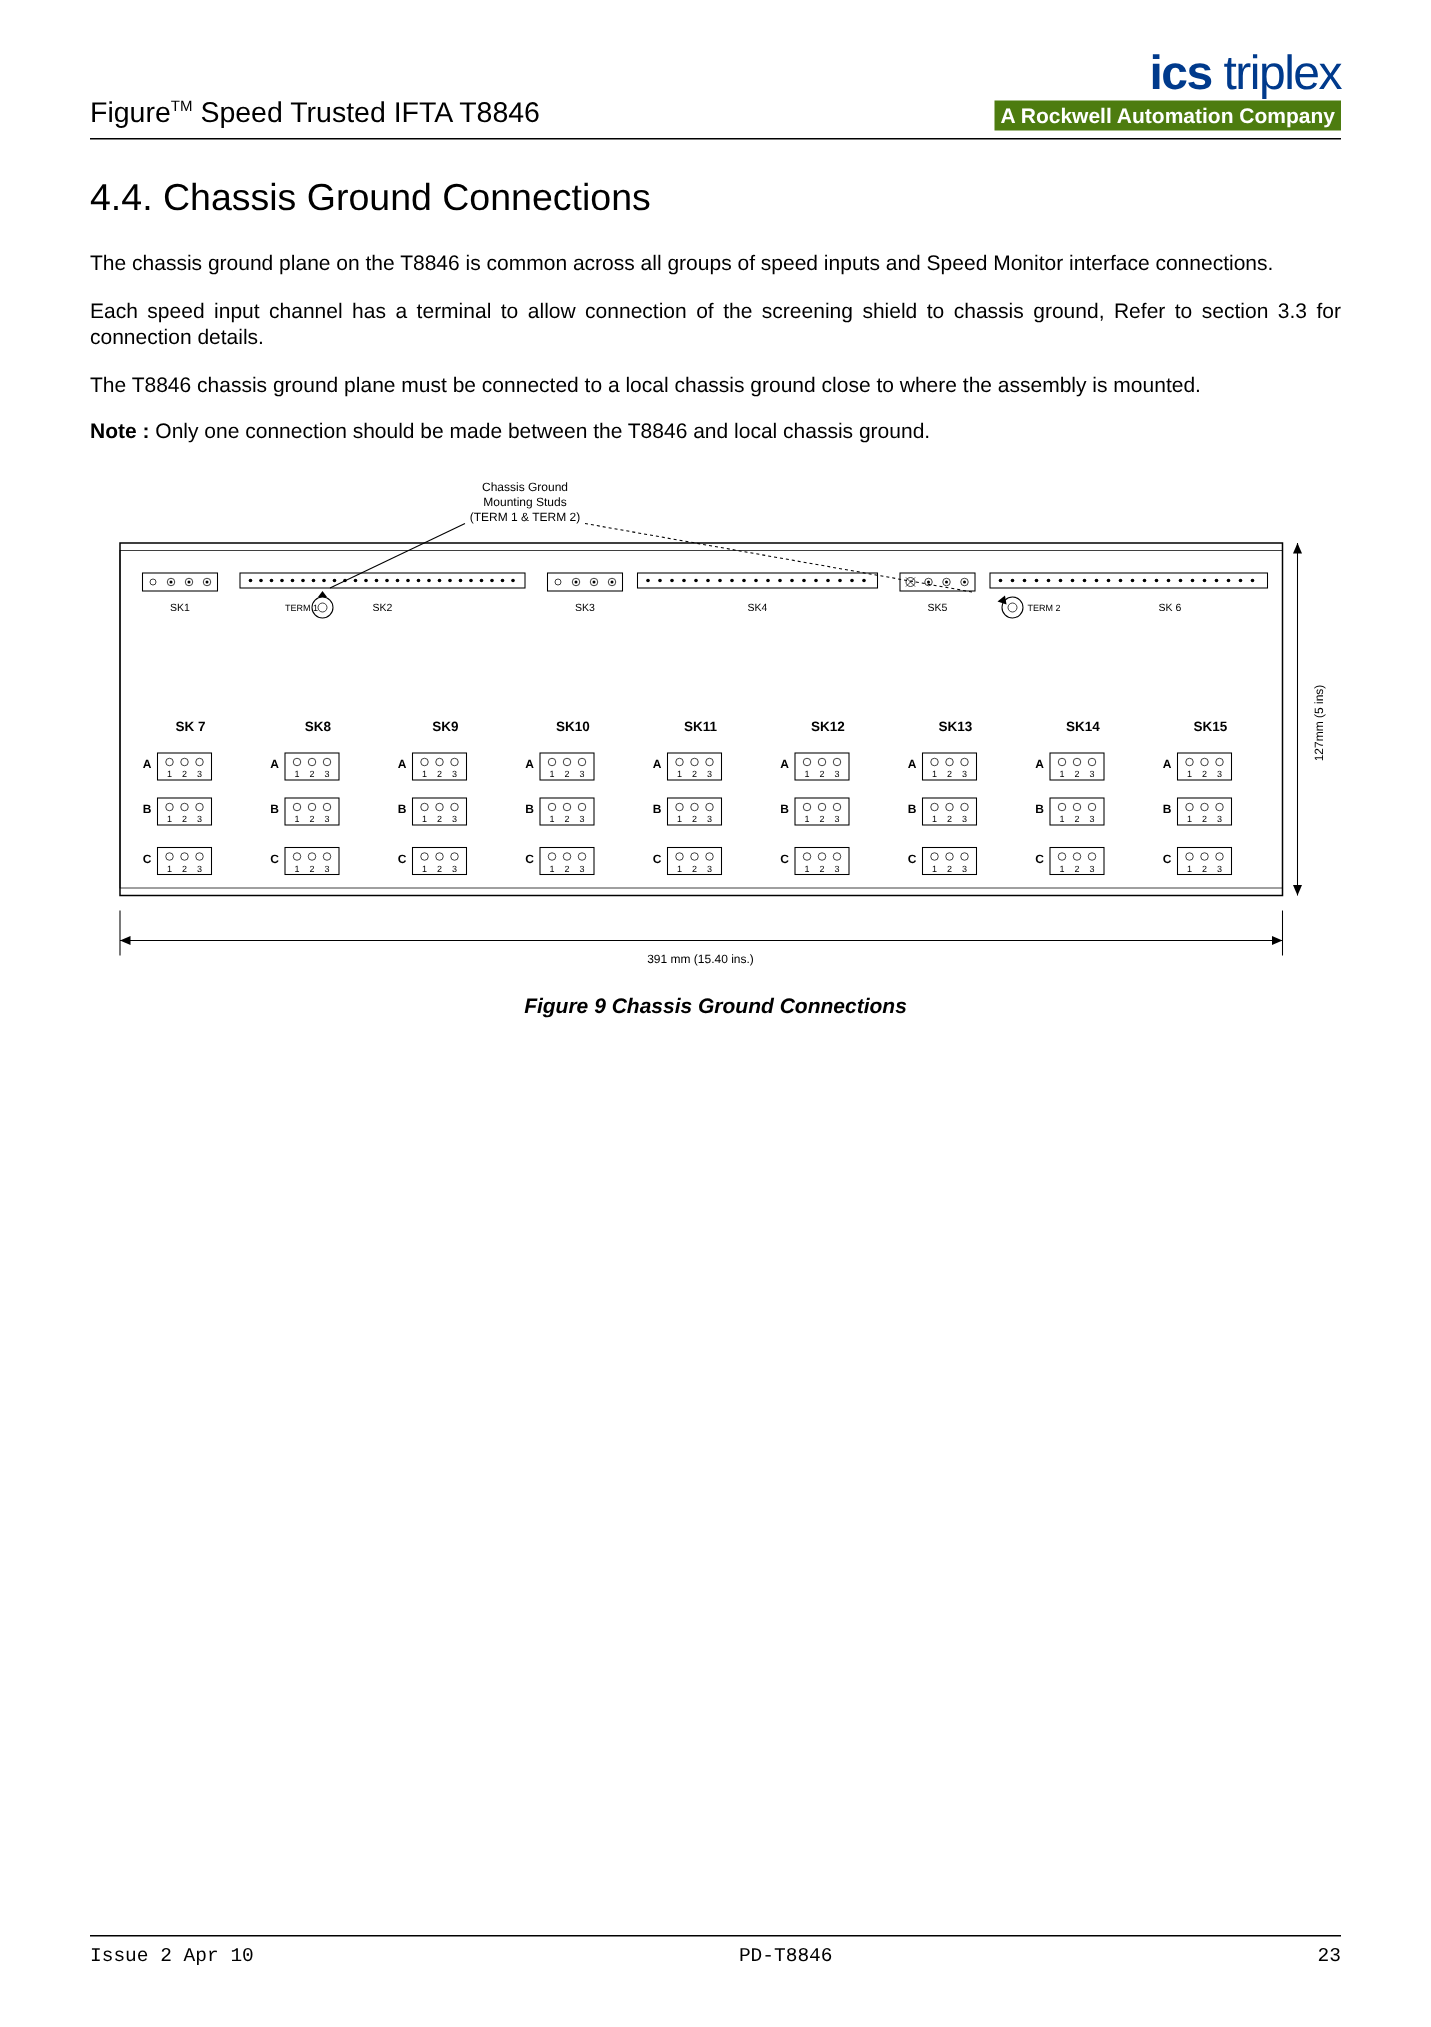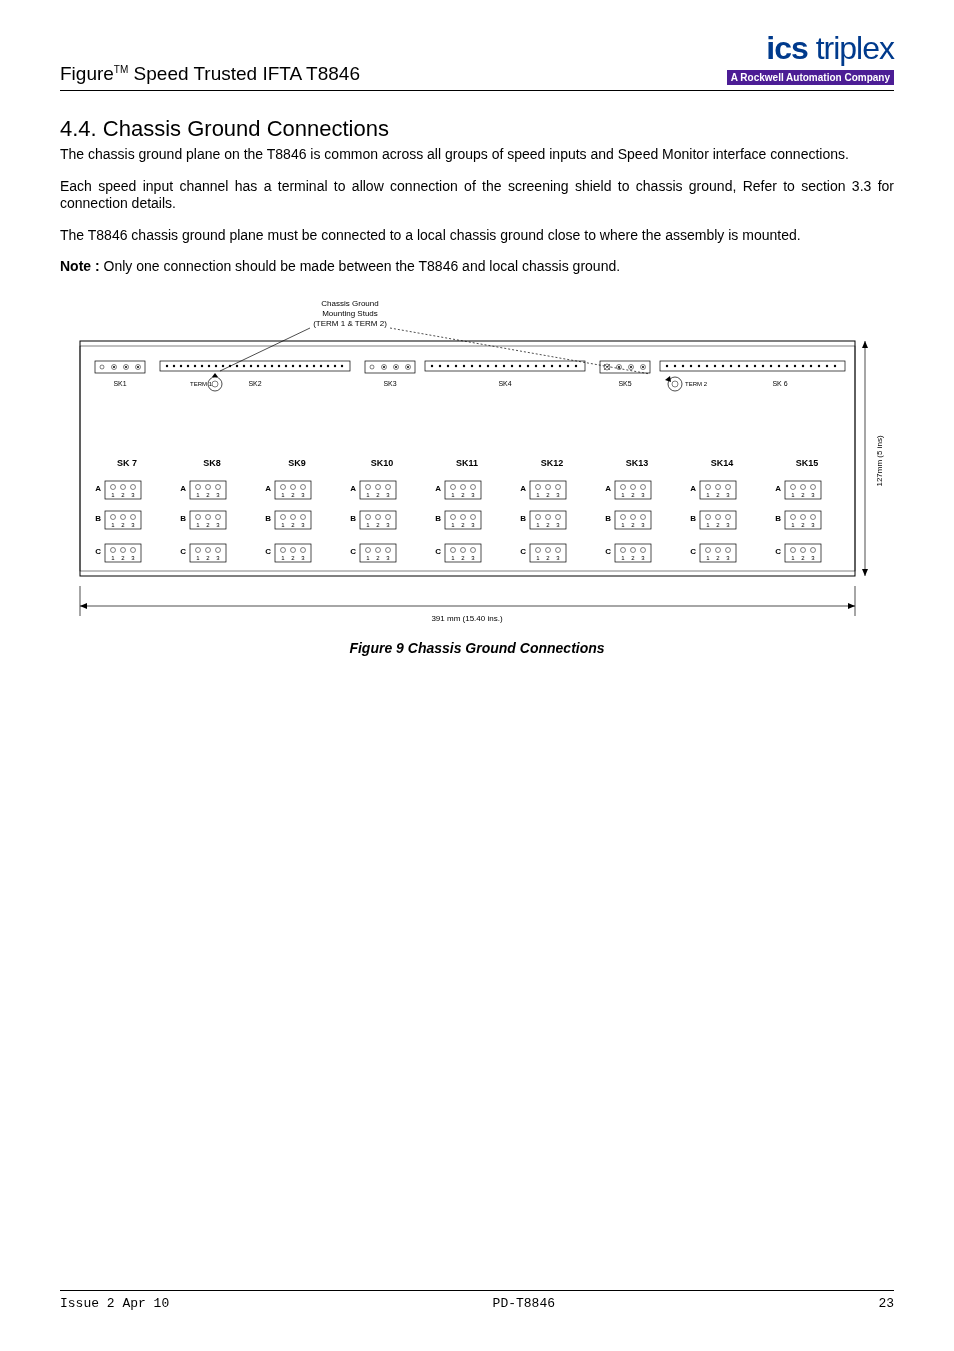--- a/index.html
+++ b/index.html
@@ -28,34 +28,34 @@
     .header-title sup { font-size: 10px; margin-top: 36px; }
     .logo-block { text-align: right; }
     .logo-ics {
       font-size: 32px;
       font-weight: normal;
       color: #003a8c;
       letter-spacing: -1px;
     }
     .logo-ics b { font-weight: 900; }
     .logo-sub {
-      font-size: 10px;
-      background: #4c1d95;
+      font-size: 14px;
+      background: #4d7c0f;
       color: #fff;
       padding: 2px 4px;
       display: inline-block;
       font-weight: bold;
     }
     .content {
       padding: 25px 60px 0 60px;
     }
     h2 {
-      font-size: 22px;
+      font-size: 25px;
       font-weight: normal;
-      margin-bottom: 4px;
+      margin-bottom: 20px;
     }
     p {
       font-size: 14px;
       margin-bottom: 14px;
       text-align: justify;
       line-height: 1.25;
     }
     .figure-container {
       margin-top: 20px;
       text-align: center;

